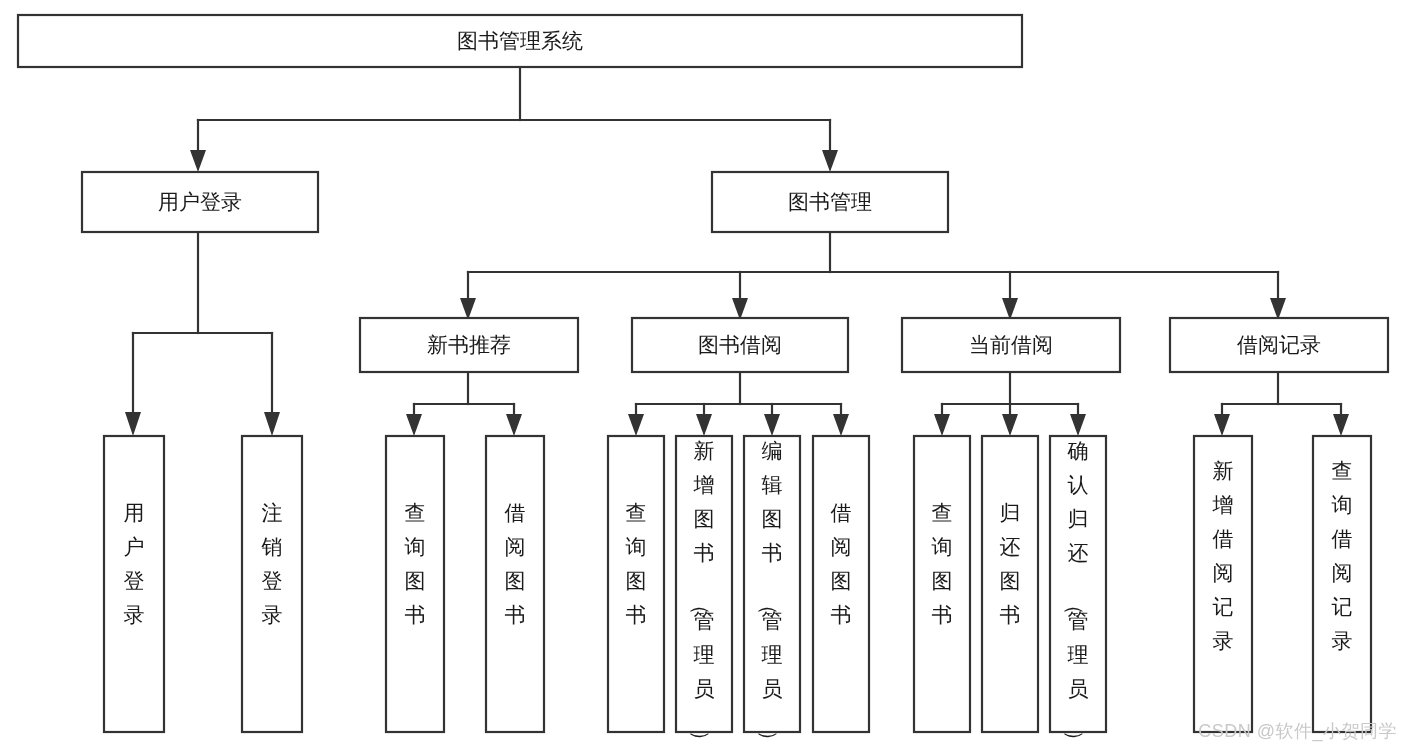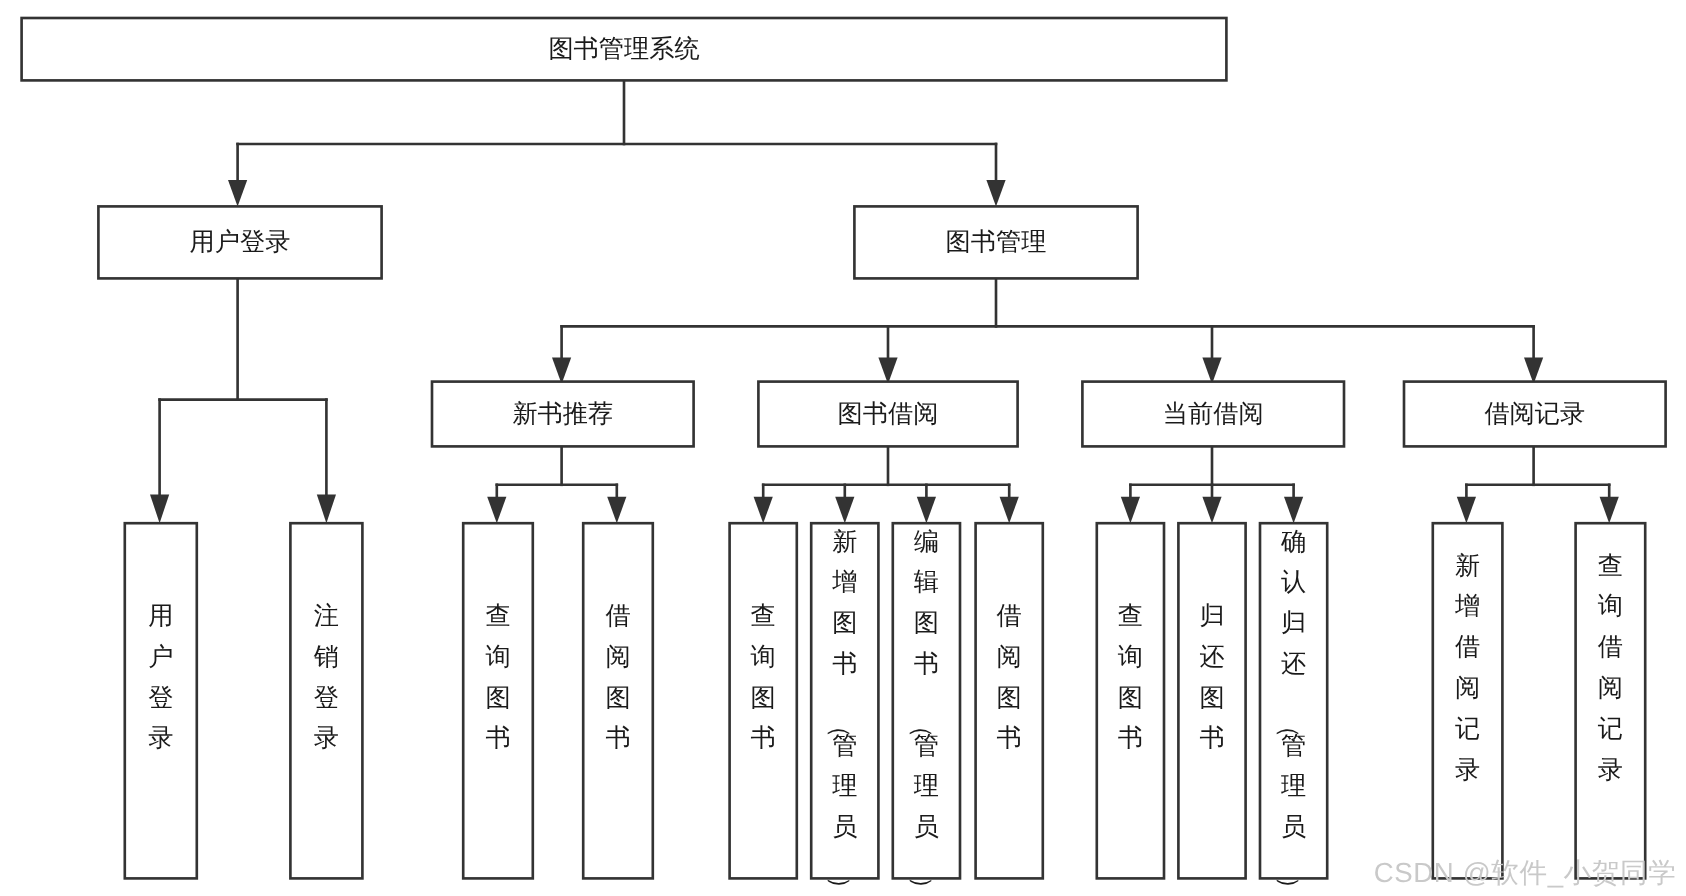--- a/index.html
+++ b/index.html
@@ -51,21 +51,21 @@
     font-family: "Liberation Sans", "DejaVu Sans", sans-serif;
     font-size: 21px;
     fill: #1a1a1a;
     text-anchor: middle;
   }
   .watermark {
     position: absolute;
     right: 8px;
     bottom: 4px;
     font-family: "Liberation Sans", "DejaVu Sans", sans-serif;
-    font-size: 23px;
+    font-size: 18px;
     color: #c9c9c9;
     white-space: nowrap;
     letter-spacing: 0.5px;
     user-select: none;
   }
 </style>
 </head>
 <body>
 
 <div id="diagram-root">

